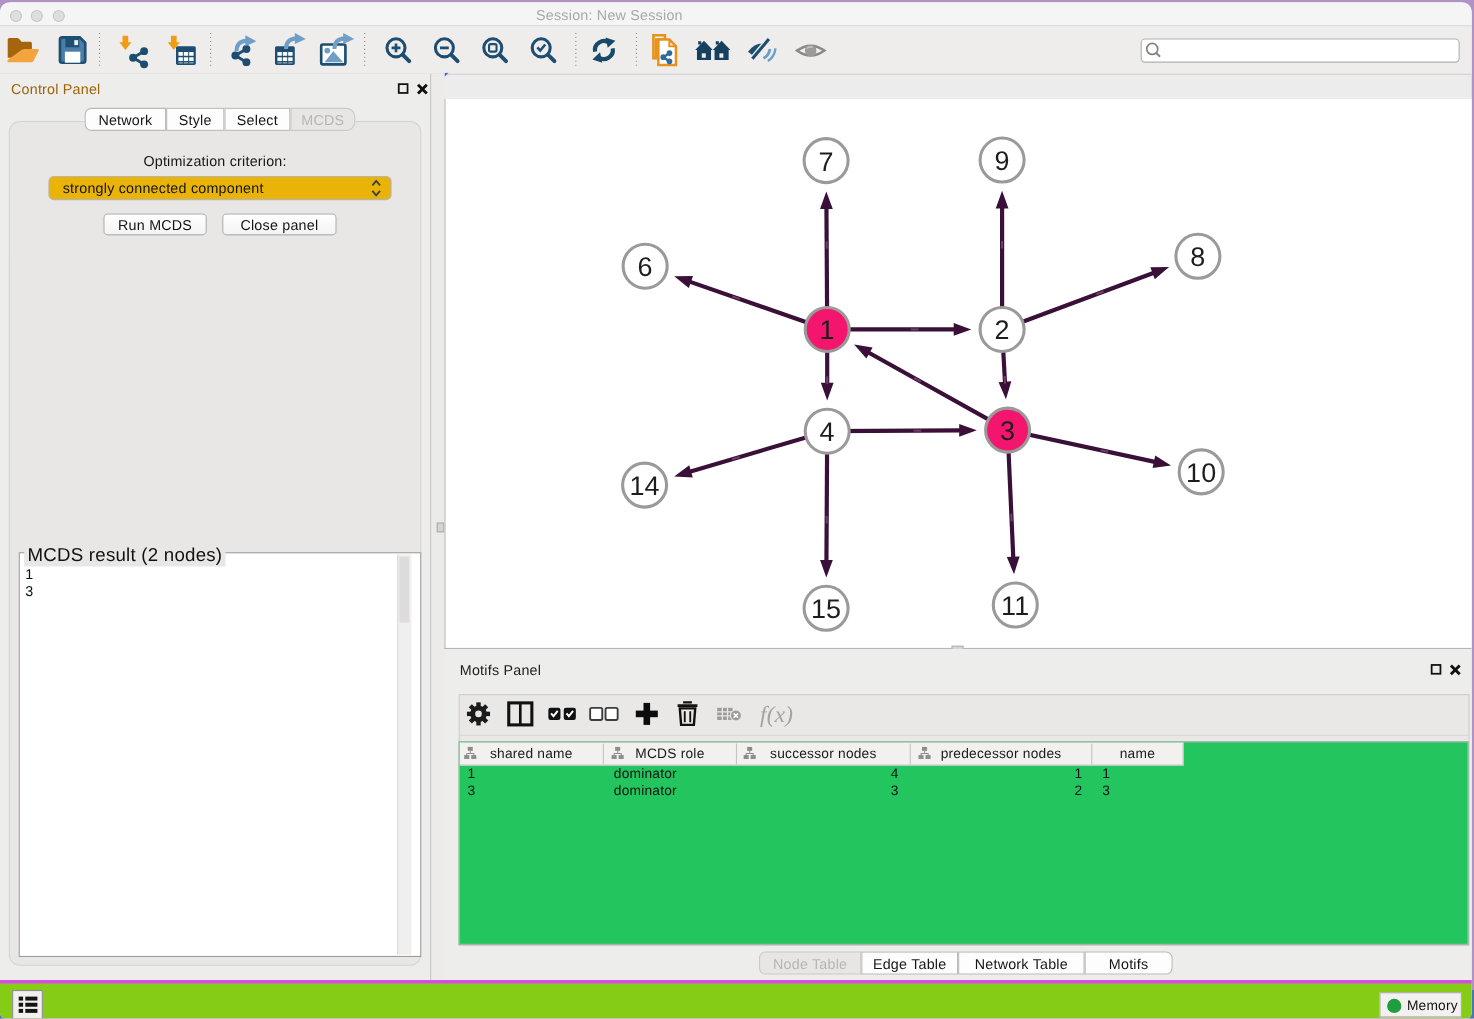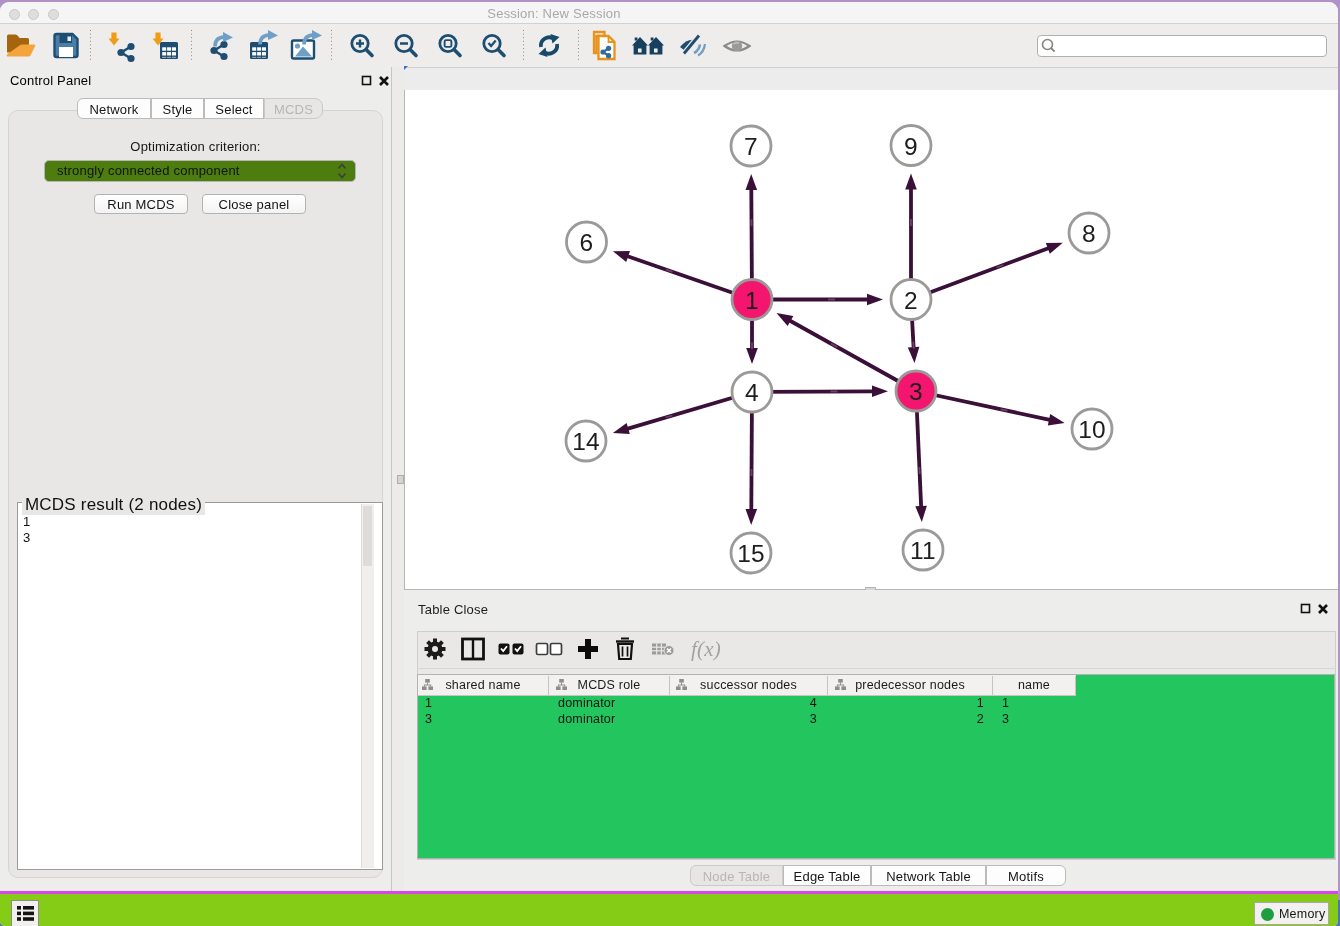--- a/index.html
+++ b/index.html
@@ -12,28 +12,28 @@
   .tl{position:absolute;top:7px;width:11px;height:11px;border-radius:50%;
       background:#dfdede;border:1px solid #c8c7c6;box-sizing:border-box;}
   #title{position:absolute;top:4px;left:0;width:1108px;text-align:center;
       font-size:13px;color:#a9a7a7;}
   #toolbar{position:absolute;left:0;top:22px;width:1338px;height:43px;background:#eeedec;
       border-bottom:1px solid #d0cfce;}
   #search{position:absolute;left:1037px;top:11px;width:290px;height:22px;background:#fff;
       border:1px solid #b1b0af;border-radius:4px;box-sizing:border-box;}
   
   #cpanel{position:absolute;left:0;top:65px;width:391px;height:824px;background:#ededec;}
-  #cphead{position:absolute;left:10px;top:6px;font-size:13px;color:#000000;}
+  #cphead{position:absolute;left:10px;top:6px;font-size:13px;color:#a16207;}
   #cpcontent{position:absolute;left:8px;top:43px;width:375px;height:768px;background:#e8e7e6;
       border:1px solid #d5d4d3;border-radius:10px;box-sizing:border-box;}
   .tab{position:absolute;top:31px;height:21px;line-height:21px;text-align:center;
       font-size:13px;color:#161616;background:#fdfdfd;border:1px solid #bcbbba;
       box-sizing:border-box;}
   #optlabel{position:absolute;left:0;top:72px;width:391px;text-align:center;font-size:13px;color:#161616;}
-  #dropdown{position:absolute;left:44px;top:93px;width:312px;height:22px;background:#4d7c0f;
+  #dropdown{position:absolute;left:44px;top:93px;width:312px;height:22px;background:#eab308;
       border:1px solid #b6b5b4;border-radius:5px;box-sizing:border-box;
       font-size:13px;color:#141414;line-height:20px;padding-left:12px;}
   .btn{position:absolute;top:127px;height:20px;line-height:19px;text-align:center;font-size:13px;
       color:#141414;background:linear-gradient(#ffffff,#f4f3f3);border:1px solid #b4b3b2;
       border-radius:4px;box-sizing:border-box;}
   #fieldset{position:absolute;left:17px;top:435px;width:366px;height:368px;background:#ffffff;
       border:1px solid #9c9b9a;box-sizing:border-box;}
   #fslegend{position:absolute;left:22px;top:428px;font-size:17px;color:#111;background:#e8e7e6;
       padding:0 3px;}
   
@@ -330,21 +330,21 @@
           <text x="180" y="360">14</text>
           <text x="686" y="348">10</text>
           <text x="345" y="472">15</text>
           <text x="517" y="469">11</text>
         </g>
       </svg>
     </div>
     <div style="position:absolute;left:461px;top:521px;width:11px;height:6px;background:#d7d6d5;border:1px solid #b5b4b3;box-sizing:border-box;"></div>
   </div>
   <div id="tpanel">
-    <div id="tphead">Table Close</div>
+    <div id="tphead">Motifs Panel</div>
     <svg width="32" height="14" style="position:absolute;left:895px;top:12px;">
       <rect x="2.5" y="2.5" width="8" height="8" stroke="#111" stroke-width="1.6" fill="none"></rect>
       <path d="M20,3 l8,8 M28,3 l-8,8" stroke="#111" stroke-width="2.6"></path>
     </svg>
     <div id="tcontainer"></div>
     <div style="position:absolute;left:13px;top:78px;width:919px;height:1px;background:#d8d7d6;"></div>
     <svg width="330" height="40" style="position:absolute;left:14px;top:39px;">
 
       <g transform="translate(17,20)" fill="#1b1b1b">
         <g id="teeth">

